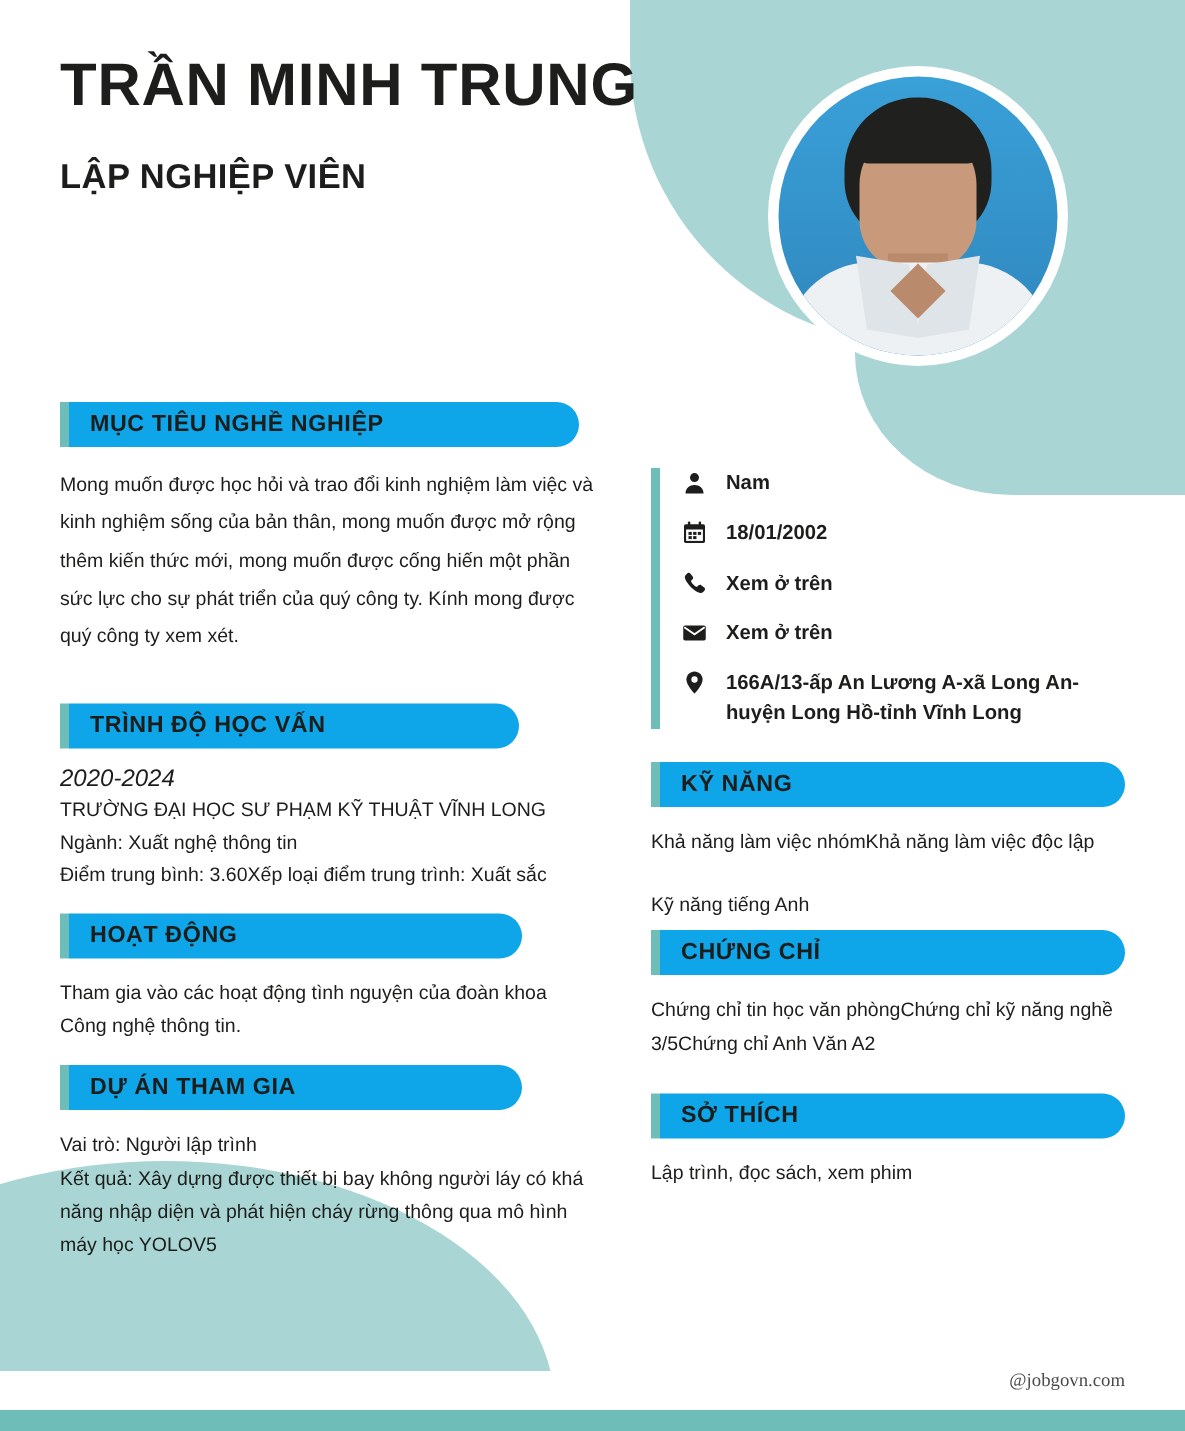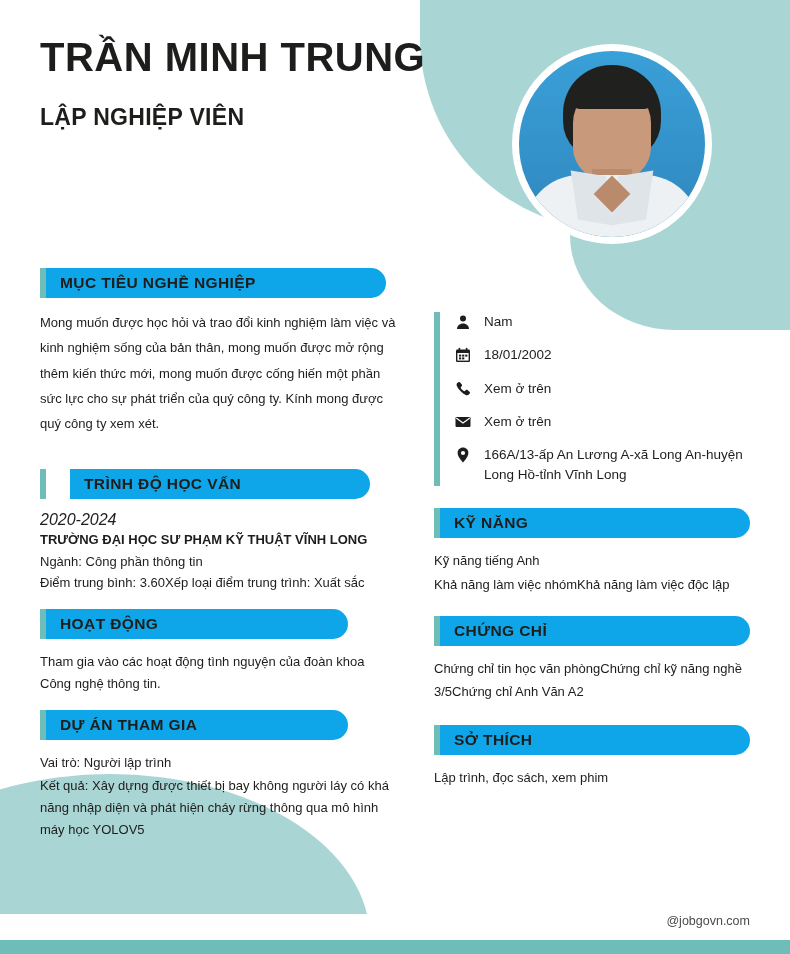--- a/index.html
+++ b/index.html
@@ -186,21 +186,21 @@
     align-items: center;
     padding-left: 14px;
   }
   .sec-title {
     font-size: 15.5px;
     font-weight: bold;
     color: #1d1d1b;
     letter-spacing: 0.4px;
   }
   .pill-w1 .sec-pill { max-width: 340px; }
-  .pill-w2 .sec-pill { max-width: 300px; margin-left: 24px; }
+  .pill-w2 .sec-pill { max-width: 300px; }
   .pill-w3 .sec-pill { max-width: 302px; }
   .pill-w4 .sec-pill { max-width: 302px; }
   .pill-r { }
 
   .body-text {
     font-size: 13px;
     color: #1d1d1b;
     line-height: 1.95;
     margin-bottom: 32px;
   }
@@ -211,21 +211,21 @@
     margin-bottom: 14px;
   }
   .edu-years {
     font-size: 16px;
     font-style: italic;
     color: #1d1d1b;
     margin-bottom: 3px;
   }
   .edu-school {
     font-size: 13px;
-    font-weight: bold;
+    font-weight: normal;
     color: #1d1d1b;
     margin-bottom: 4px;
   }
   .edu-line {
     font-size: 13px;
     color: #1d1d1b;
     line-height: 1.62;
   }
 
   
@@ -237,20 +237,21 @@
     width: 6px;
     background: #6fbdb8;
     flex: 0 0 6px;
     margin-right: 14px;
   }
   .contact-list { flex: 1 1 auto; }
   .contact-row {
     display: flex;
     align-items: flex-start;
     margin-bottom: 13px;
+    font-weight: bold;
   }
   .contact-row:last-child { margin-bottom: 0; }
   .c-icon {
     width: 18px; height: 18px;
     flex: 0 0 18px;
     margin-right: 12px;
     margin-top: 1px;
     display: flex;
     align-items: center;
     justify-content: center;
@@ -260,21 +261,21 @@
     font-size: 13.5px;
     color: #1d1d1b;
     line-height: 1.5;
   }
 
   .watermark {
     position: absolute;
     right: 40px; bottom: 26px;
     font-size: 12.5px;
     color: #4b4b4b;
-    font-family: Liberation Sans, sans-serif;
+    font-family: Liberation Serif, serif;
     z-index: 5;
   }
 </style>
 </head>
 <body>
 
 <div class="page">
 
   <div class="blob-top"></div>
   <div class="blob-top2"></div>
@@ -314,21 +315,21 @@
 
     <div class="sec pill-w2">
       <div class="sec-head">
         <div class="sec-bar"></div>
         <div class="sec-pill">
           <span class="sec-title">TRÌNH ĐỘ HỌC VẤN</span>
         </div>
       </div>
       <div class="edu-years">2020-2024</div>
       <div class="edu-school">TRƯỜNG ĐẠI HỌC SƯ PHẠM KỸ THUẬT VĨNH LONG</div>
-      <div class="edu-line">Ngành: Công phần thông tin</div>
+      <div class="edu-line">Ngành: Xuất nghệ thông tin</div>
       <div class="edu-line" style="margin-bottom:16px;">Điểm trung bình: 3.60Xếp loại điểm trung trình: Xuất sắc</div>
     </div>
 
     <div class="sec pill-w3">
       <div class="sec-head">
         <div class="sec-bar"></div>
         <div class="sec-pill">
           <span class="sec-title">HOẠT ĐỘNG</span>
         </div>
       </div>
@@ -413,22 +414,22 @@
       </div>
     </div>
 
     <div class="sec pill-r">
       <div class="sec-head">
         <div class="sec-bar"></div>
         <div class="sec-pill">
           <span class="sec-title">KỸ NĂNG</span>
         </div>
       </div>
+      <div class="body-text-tight" style="margin-bottom:20px;">Khả năng làm việc nhómKhả năng làm việc độc lập</div>
       <div class="body-text-tight" style="margin-bottom:2px;">Kỹ năng tiếng Anh</div>
-      <div class="body-text-tight" style="margin-bottom:20px;">Khả năng làm việc nhómKhả năng làm việc độc lập</div>
     </div>
 
     <div class="sec pill-r">
       <div class="sec-head">
         <div class="sec-bar"></div>
         <div class="sec-pill">
           <span class="sec-title">CHỨNG CHỈ</span>
         </div>
       </div>
       <div class="body-text-tight" style="margin-bottom:22px;">Chứng chỉ tin học văn phòngChứng chỉ kỹ năng nghề 3/5Chứng chỉ Anh Văn A2</div>

